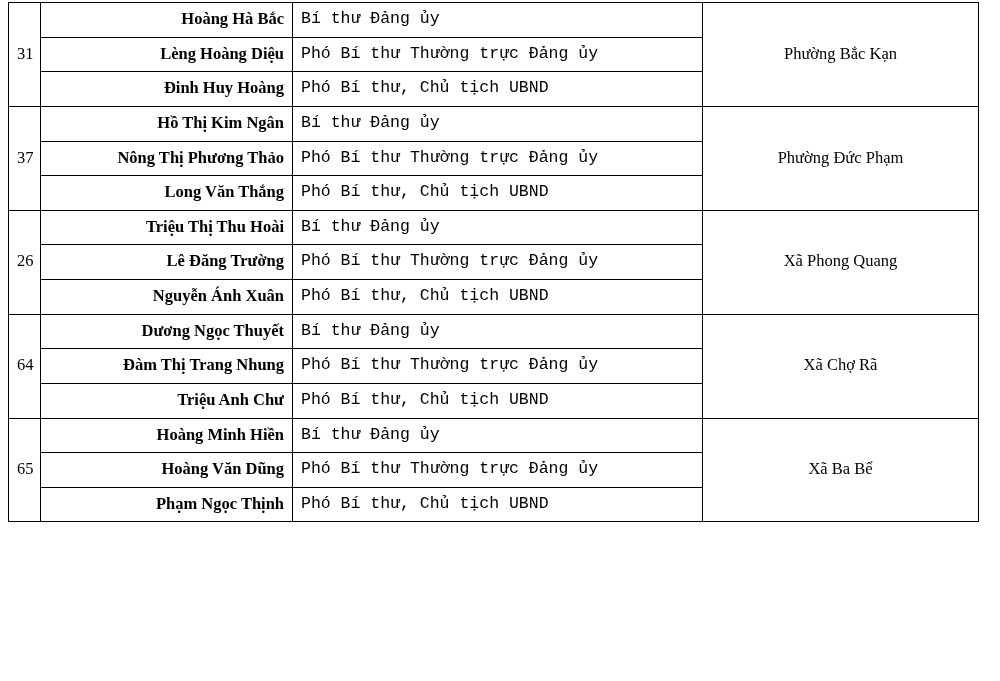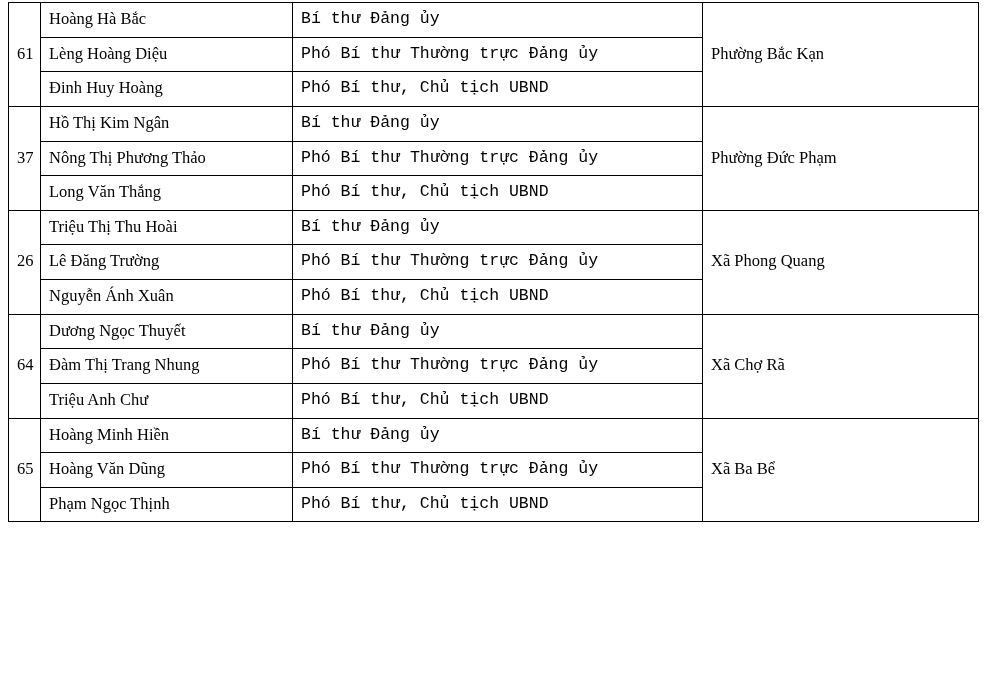--- a/index.html
+++ b/index.html
@@ -38,46 +38,48 @@
   col.c-idx { width: 32px; }
   col.c-name { width: 252px; }
   col.c-role { width: 410px; }
   col.c-unit { width: 276px; }
 
   td.idx {
     text-align: center;
     font-size: 16.5px;
   }
   td.name {
-    text-align: left;
+    text-align: right;
     white-space: nowrap;
+    font-weight: bold;
   }
   td.role {
     text-align: left;
     white-space: nowrap;
     font-family: Liberation Mono, monospace;
   }
   td.unit {
+    text-align: center;
     white-space: nowrap;
   }
 </style>
 </head>
 <body>
 
 <div id="sheet">
   <table class="roster">
     <colgroup>
       <col class="c-idx">
       <col class="c-name">
       <col class="c-role">
       <col class="c-unit">
     </colgroup>
     <tbody>
         <tr>
-          <td class="idx" rowspan="3">61</td>
+          <td class="idx" rowspan="3">31</td>
           <td class="name">Hoàng Hà Bắc</td>
           <td class="role">Bí thư Đảng ủy</td>
           <td class="unit" rowspan="3">Phường Bắc Kạn</td>
         </tr>
         <tr>
           <td class="name">Lèng Hoàng Diệu</td>
           <td class="role">Phó Bí thư Thường trực Đảng ủy</td>
         </tr>
         <tr>
           <td class="name">Đinh Huy Hoàng</td>

